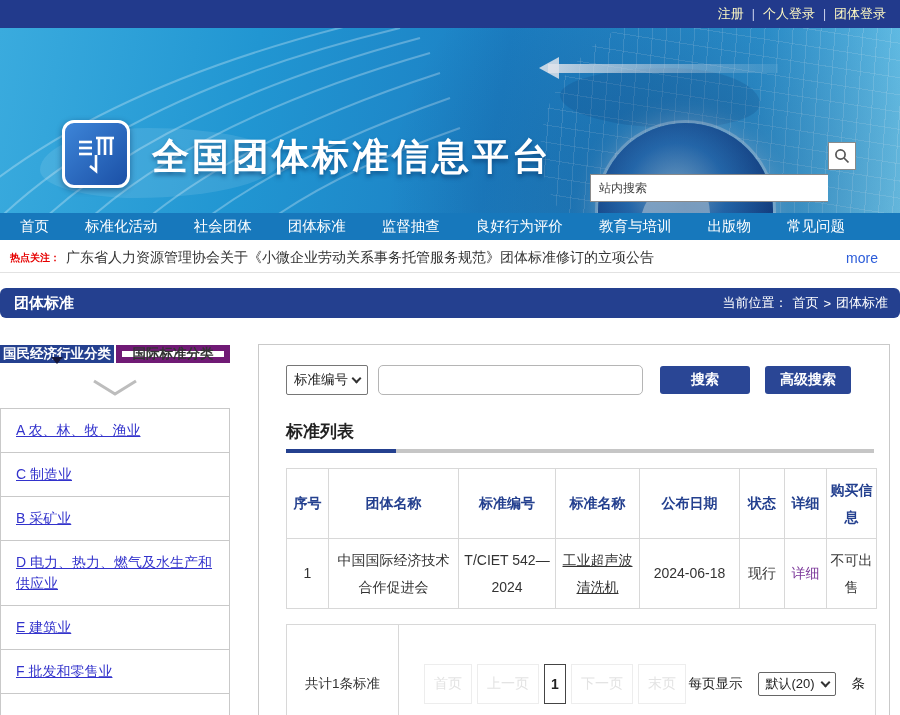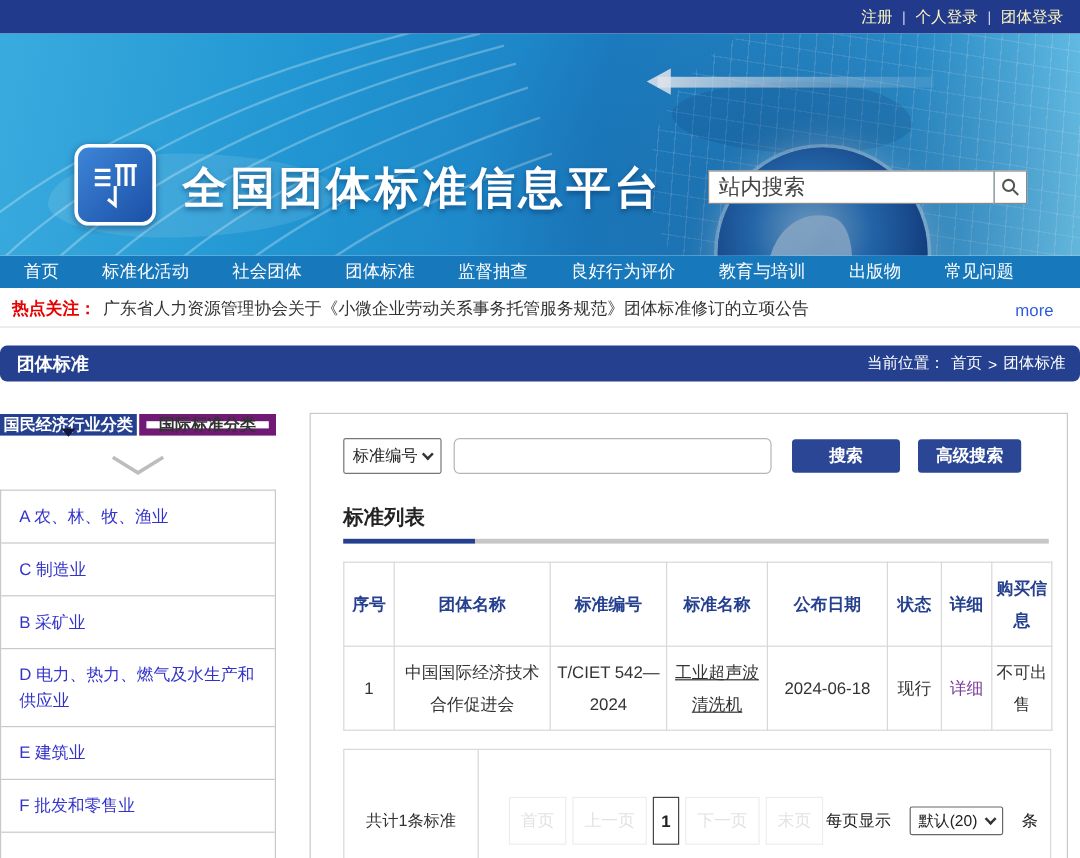--- a/index.html
+++ b/index.html
@@ -39,34 +39,34 @@
   .banner .shade { position:absolute; inset:0;
     background:radial-gradient(circle at 76% 95%, rgba(8,35,90,.35), transparent 42%); }
 
   .logo { position:absolute; left:62px; top:92px; width:68px; height:68px; border-radius:12px;
     background:linear-gradient(135deg,#3d85d8,#1b50a6); border:3px solid #fff;
     box-shadow:0 2px 6px rgba(0,25,70,.45); display:flex; align-items:center; justify-content:center; }
   .site-title { position:absolute; left:152px; top:104px; color:#fff; font-size:37px; font-weight:bold;
     letter-spacing:3px; text-shadow:0 3px 4px rgba(0,40,90,.5); }
   .hsearch { position:absolute; left:590px; top:114px; display:flex; }
   .hsearch input { width:238px; height:28px; border:1px solid #8a8a8a; border-right:none;
-    font-size:18px; padding:0 8px; color:#c2410c; background:#fff; outline:none; }
+    font-size:12px; padding:0 8px; color:#c2410c; background:#fff; outline:none;margin-top:32px; }
   .hsearch input::placeholder { color:#444; opacity:1; }
   .hsearch button { width:28px; height:28px; border:1px solid #8a8a8a; background:#fff;
     display:flex; align-items:center; justify-content:center; cursor:pointer; }
 
   
   .nav { height:27px; background:#1778bc; display:flex; align-items:center;
     justify-content:space-between; padding:0 55px 0 20px; }
   .nav a { color:#fff; font-size:14.5px; }
 
   
   .hotbar { height:30px; margin-top:3px; display:flex; align-items:center;
     border-bottom:1px solid #e2e2e2; padding:0 22px 0 10px; background:#fff; }
-  .hotbar .hot-label { color:#e60000; font-weight:bold; font-size:14px; }
+  .hotbar .hot-label { color:#e60000; font-weight:bold; font-size:10px; }
   .hotbar .headline { color:#333; font-size:14px; margin-left:6px; flex:1;
     white-space:nowrap; overflow:hidden; }
   .hotbar .more { color:#2b5cd9; font-size:14px; }
 
   
   .section-bar { height:30px; margin-top:15px; background:#24408f; border-radius:6px;
     display:flex; align-items:center; justify-content:space-between; padding:0 12px 0 14px; }
   .section-bar .stitle { color:#fff; font-size:15px; font-weight:bold; }
   .section-bar .crumb { color:#fff; font-size:13px; display:flex; gap:5px; align-items:center;margin-left:28px; }
   .section-bar .crumb a { color:#fff; }
@@ -79,21 +79,21 @@
   .tab { width:118px; height:18px; display:flex; align-items:center; justify-content:center;
     font-size:13.5px; font-weight:bold; cursor:pointer; position:relative; }
   .tab.active { background:#24408f; color:#fff; width:118px; }
   .tab.active::after { content:""; position:absolute; left:50%; bottom:-7px; margin-left:-6px;
     border:6px solid transparent; border-top:7px solid #15163a; }
   .tab.plain { background:#fff; color:#333; border:6px solid #701a75; margin-left:2px; }
   .big-chevron { margin:16px auto 0; width:46px; height:18px; display:block; }
   .cat-list { margin-top:11px; border:1px solid #c9c9c9; border-bottom:none; }
   .cat-item { padding:11px 12px 11px 15px; font-size:14px; line-height:21px;
     border-bottom:1px solid #c9c9c9; }
-  .cat-item a { color:#3333cc; }
+  .cat-item a { color:#3333cc; text-decoration:underline; }
 
   .main-box { position:absolute; left:258px; top:0; width:632px; height:400px;
     border:1px solid #c9c9c9; background:#fff; }
   .search-row { margin:20px 15px 0 27px; display:flex; align-items:center; }
   .field-select { width:82px; height:30px; border:1px solid #767676; border-radius:2px;
     display:flex; align-items:center; justify-content:space-between; padding:0 7px;
     font-size:13.5px; color:#222; cursor:pointer; background:#fff; }
   .chev { width:7px; height:7px; border-right:2px solid #333; border-bottom:2px solid #333;
     transform:rotate(45deg); margin-top:-4px; }
   .kw-input { width:265px; height:30px; margin-left:10px; border:1px solid #b5b5b5;

